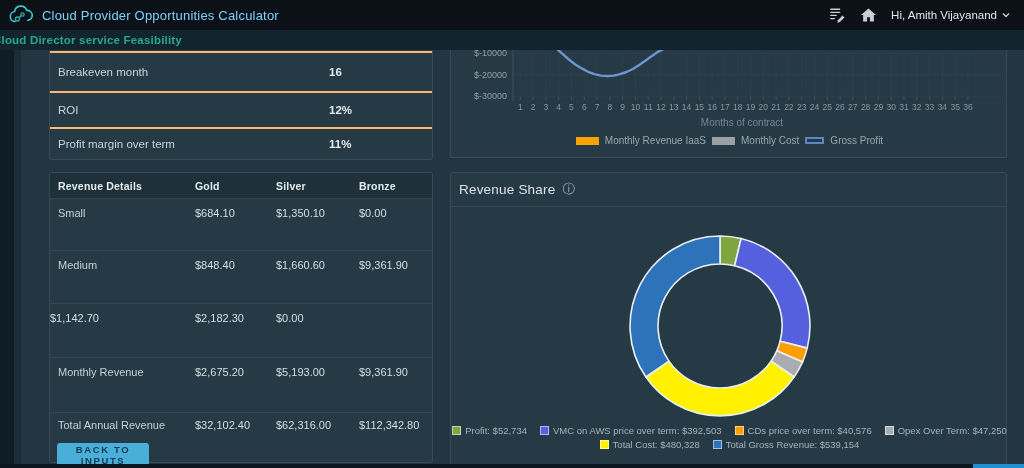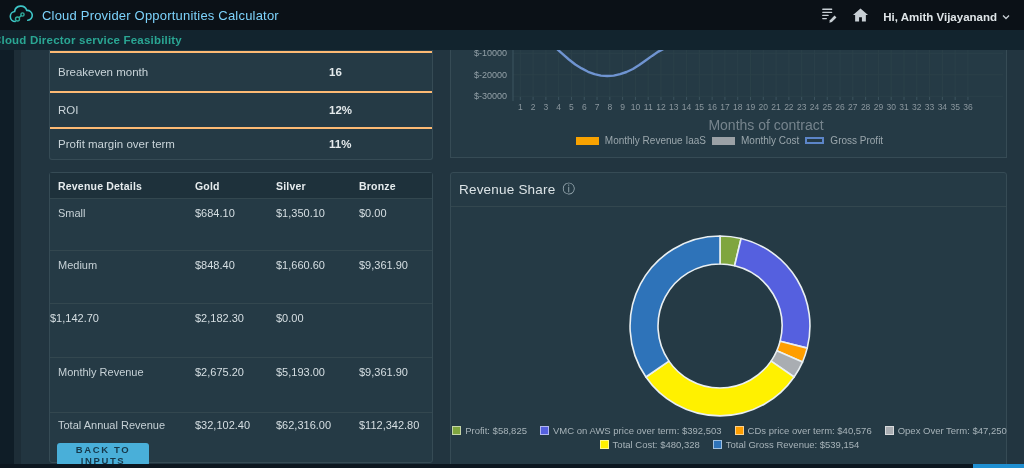--- a/index.html
+++ b/index.html
@@ -4,21 +4,21 @@
 <style>
   html,body{margin:0;padding:0;background:#10181e;}
   .viewport{position:relative;width:1024px;height:468px;overflow:hidden;
     background:#223540;font-family:"Liberation Sans",sans-serif;
     -webkit-font-smoothing:antialiased;}
   
   .hdr{position:absolute;left:0;top:0;width:1024px;height:30px;background:#0b1117;
     display:flex;align-items:center;z-index:6;}
   .logo{margin-left:8px;display:flex;align-items:center;}
   .app-title{color:#7dd3fc;font-size:13px;margin-left:8px;letter-spacing:.2px;}
-  .hdr-right{margin-left:auto;display:flex;align-items:flex-end;gap:14px;margin-right:14px;font-weight:bold;}
+  .hdr-right{margin-left:auto;display:flex;align-items:center;gap:14px;margin-right:14px;}
   .hicon{display:flex;align-items:center;cursor:pointer;}
   .user-menu{color:#dfe5e8;font-size:11.5px;display:flex;align-items:center;gap:5px;cursor:pointer;}
   
   .subhdr{position:absolute;left:0;top:30px;width:1024px;height:20px;background:#12242e;
     z-index:6;display:flex;align-items:center;overflow:hidden;}
   .subhdr span{color:#2aa693;font-size:11.5px;font-weight:700;margin-left:-7px;letter-spacing:.2px;}
   
   .strip-a{position:absolute;left:0;top:50px;width:14px;height:418px;background:#0f1d27;}
   .strip-b{position:absolute;left:14px;top:50px;width:7px;height:418px;background:#1d2d37;}
   
@@ -41,22 +41,22 @@
   .row-small{height:52px;}.row-medium{height:53px;}.row-large{height:54px;}
   .row-monthly{height:55px;}
   .row-total{height:28px;border-bottom:none;}
   .row-total>span{padding-top:6px;}
   .back-btn{margin:2px 0 0 7px;width:92px;height:23px;background:#49afd9;border:none;border-radius:3px;
     color:#16384a;font-family:"Liberation Sans",sans-serif;font-size:9.5px;font-weight:700;
     letter-spacing:1.6px;cursor:pointer;}
   
   .chart-card{left:450px;top:29px;width:557px;height:129px;border-top:none;overflow:hidden;}
   .chart-card svg{position:absolute;left:0;top:0;}
-  .months-label{position:absolute;left:70px;top:88px;width:490px;text-align:center;
-    color:#76848d;font-size:14px;}
+  .months-label{position:absolute;left:46px;top:88px;width:490px;text-align:center;
+    color:#76848d;font-size:10px;}
   .chart-legend{position:absolute;left:0;top:106px;width:557px;display:flex;
     justify-content:center;align-items:center;gap:6px;}
   .chart-legend .lbl{color:#9aa6ac;font-size:10px;}
   .sw-bar{width:23px;height:8px;display:inline-block;}
   .sw-line{width:19px;height:7px;display:inline-block;background:transparent;box-sizing:border-box;}
   
   .share-card{left:450px;top:172px;width:557px;height:300px;border-radius:3px 3px 0 0;}
   .share-title-row{height:33px;display:flex;align-items:center;border-bottom:1px solid #33474f;}
   .share-title{color:#dbe3e6;font-size:13.5px;margin-left:8px;letter-spacing:.2px;}
   .info-icon{color:#9fb0b8;font-size:12.5px;margin-left:7px;cursor:pointer;}
@@ -308,21 +308,21 @@
         <path d="M269.0 63.0 A90 90 0 0 1 290.1 65.5 L283.6 92.7 A62 62 0 0 0 269.0 91.0 Z" fill="#7FA53F" stroke="#e9eff2" stroke-width="1.6" stroke-linejoin="round"></path>
         <path d="M290.1 65.5 A90 90 0 0 1 356.2 175.1 L329.1 168.3 A62 62 0 0 0 283.6 92.7 Z" fill="#5560DF" stroke="#e9eff2" stroke-width="1.6" stroke-linejoin="round"></path>
         <path d="M356.2 175.1 A90 90 0 0 1 351.5 189.1 L325.8 177.8 A62 62 0 0 0 329.1 168.3 Z" fill="#FF9E00" stroke="#e9eff2" stroke-width="1.6" stroke-linejoin="round"></path>
         <path d="M351.5 189.1 A90 90 0 0 1 343.1 204.0 L320.1 188.1 A62 62 0 0 0 325.8 177.8 Z" fill="#A9ADB2" stroke="#e9eff2" stroke-width="1.6" stroke-linejoin="round"></path>
         <path d="M343.1 204.0 A90 90 0 0 1 194.9 204.0 L217.9 188.1 A62 62 0 0 0 320.1 188.1 Z" fill="#FFF100" stroke="#e9eff2" stroke-width="1.6" stroke-linejoin="round"></path>
         <path d="M194.9 204.0 A90 90 0 0 1 269.0 63.0 L269.0 91.0 A62 62 0 0 0 217.9 188.1 Z" fill="#2E73B9" stroke="#e9eff2" stroke-width="1.6" stroke-linejoin="round"></path>
       </svg>
     <div class="donut-legend row1" id="donutLegend1">
         <span class="item">
           <span class="sw" style="background: rgb(127, 165, 63);"></span>
-          <span>Profit: $58,825</span>
+          <span>Profit: $52,734</span>
         </span>
         <span class="item">
           <span class="sw" style="background: rgb(85, 96, 223);"></span>
           <span>VMC on AWS price over term: $392,503</span>
         </span>
         <span class="item">
           <span class="sw" style="background: rgb(255, 158, 0);"></span>
           <span>CDs price over term: $40,576</span>
         </span>
         <span class="item">

